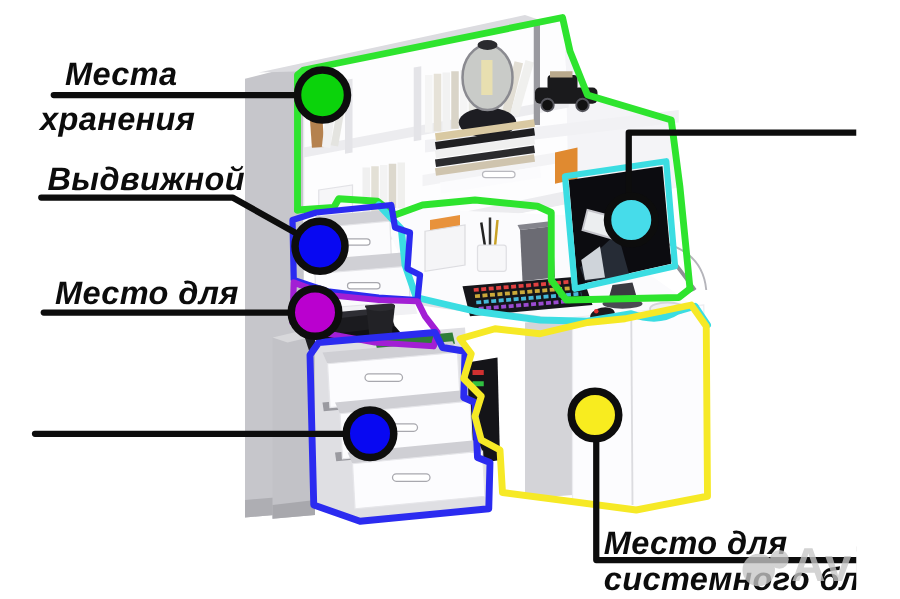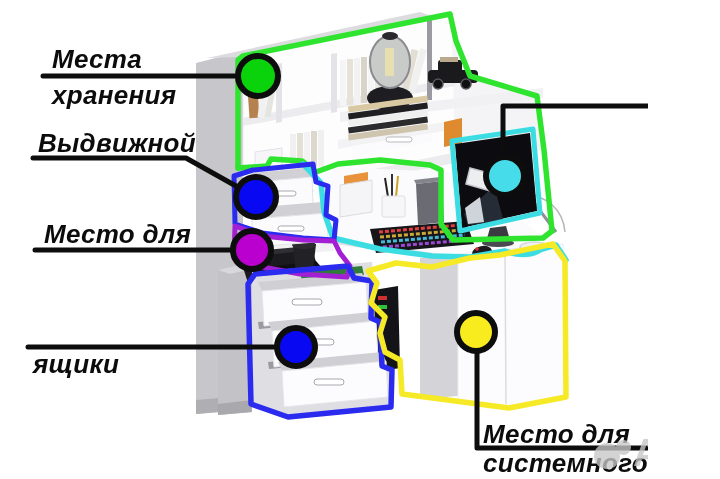--- a/index.html
+++ b/index.html
@@ -1,18 +1,18 @@
 <!DOCTYPE html>
 <html><head>
 <meta charset="utf-8">
 <style>
   html,body{margin:0;padding:0;background:#ffffff;}
   .stage{
     position:relative;width:648px;height:479px;background:#ffffff;
-    overflow:hidden;font-family:"Liberation Sans",sans-serif;
+    overflow:hidden;font-family:"Liberation Sans",sans-serif;padding-left:37px;
   }
   .stage svg{position:absolute;left:0;top:0;}
   .lbl{
     position:absolute;font-weight:bold;font-style:italic;font-size:26px;
     line-height:1;color:#0c0c0c;white-space:nowrap;letter-spacing:.3px;
   }
   .watermark{
     position:absolute;left:594px;top:426px;display:flex;align-items:center;
     opacity:.78;z-index:30;pointer-events:none;color:#c7c7c7;
   }
@@ -214,27 +214,26 @@
     <circle cx="258" cy="76" r="20" fill="#0bd30b"></circle>
     <circle cx="256" cy="197" r="20" fill="#0808f2"></circle>
     <circle cx="252" cy="250" r="19" fill="#ba00cf"></circle>
     <circle cx="296" cy="347" r="19" fill="#0808f2"></circle>
     <circle cx="505" cy="176" r="19" fill="#46dcea"></circle>
     <circle cx="476" cy="332" r="19" fill="#f8ec1f"></circle>
   </g>
 </svg>
 
 <div class="lbl" style="left:52px;top:46px">Места</div>
-<div class="lbl" style="left:52px;top:82px">хранения</div>
+<div class="lbl" style="left:32px;top:82px">хранения</div>
 
 <div class="lbl" style="left:38px;top:130px">Выдвижной</div>
 
 <div class="lbl" style="left:44px;top:221px">Место для</div>
 
-<div class="lbl" style="left:33px;top:351px">ящики</div>
 
 
 <div class="lbl" style="left:483px;top:421px">Место для</div>
 <div class="lbl" style="left:483px;top:450px">системного блока</div>
 
 <div class="watermark">
   <span class="wm-dot-big"></span>
   <span class="wm-dot-small"></span>
   <span class="wm-text">Avito</span>
 </div>

